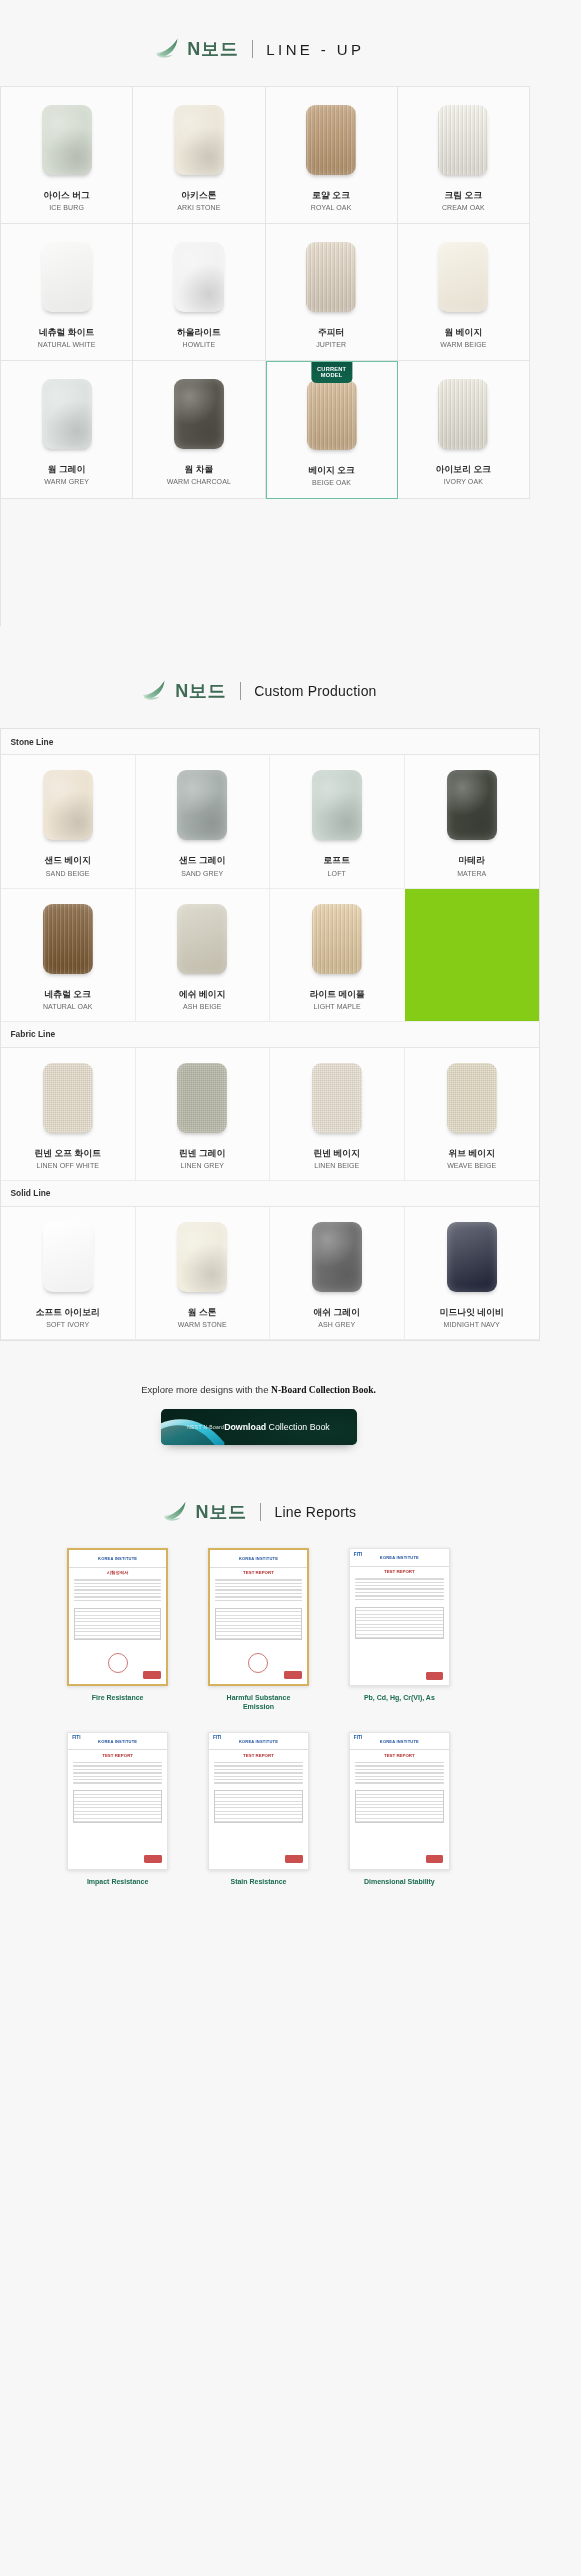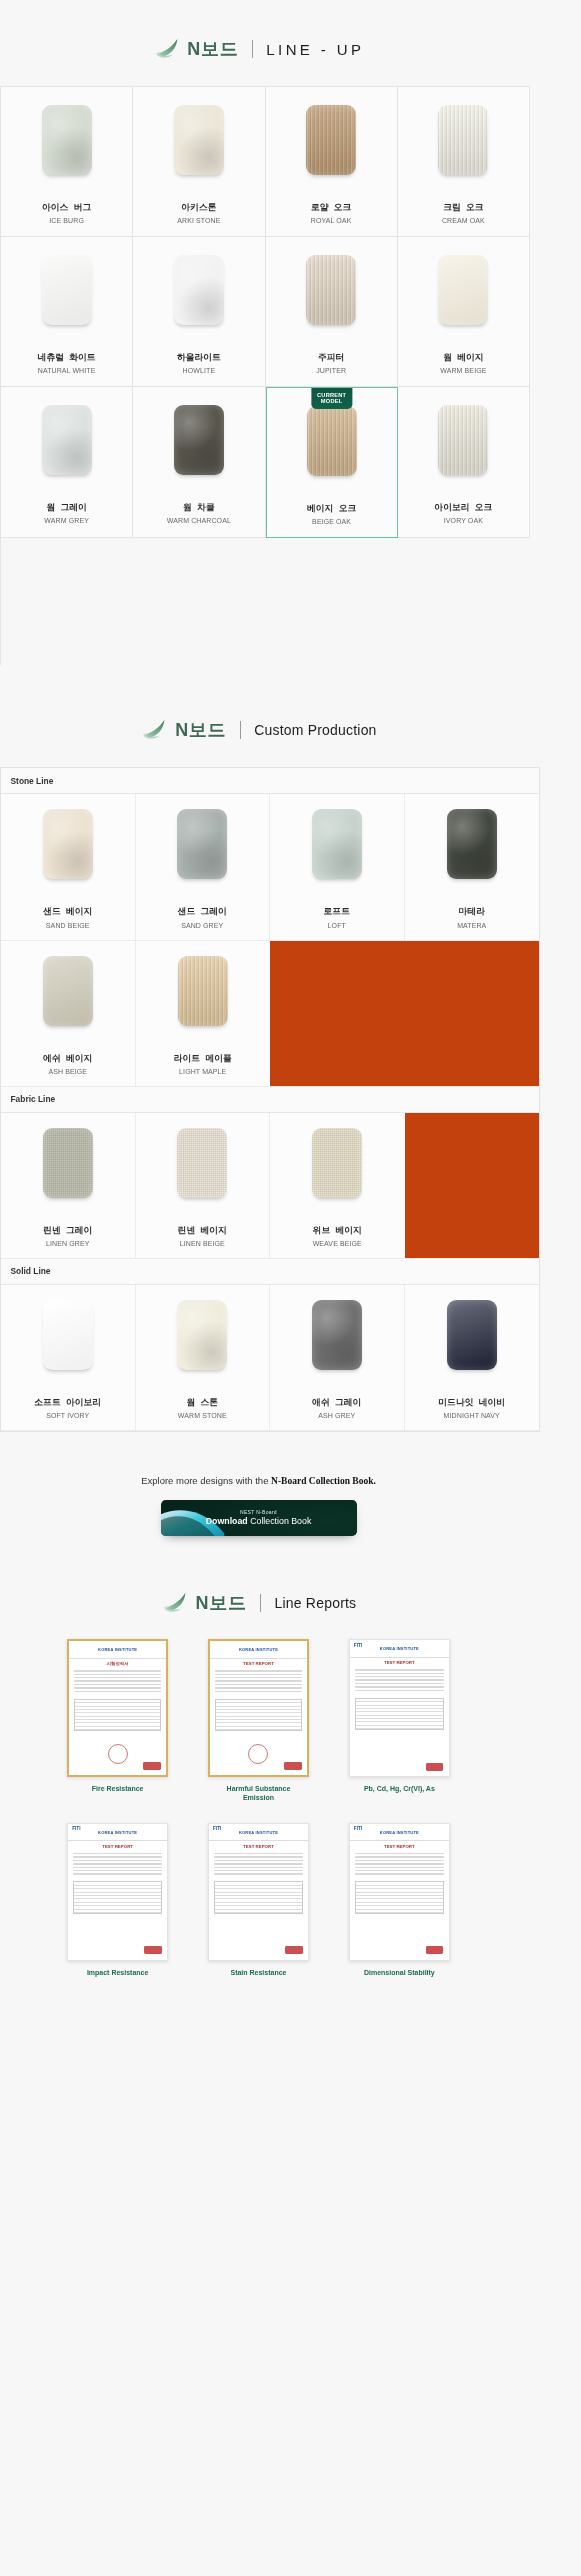--- a/index.html
+++ b/index.html
@@ -46,39 +46,39 @@
   .swatch {
     width: 50px; height: 70px; border-radius: 9.5px;
     box-shadow: 0 3.4px 4.7px -2.7px rgba(0,0,0,.26);
     position: relative; overflow: hidden;
   }
   .swatch::after {
     content:""; position:absolute; inset:0; border-radius:9.5px;
     box-shadow: inset 0 0 8px rgba(255,255,255,.25);
   }
   .sw-label-ko {
-    margin-top: 28px; font-size: 8.8px; font-weight: 700; color: #2a2a2a;
-    text-align: center; line-height: 1.2; font-family: Liberation Mono, monospace;
+    margin-top: 15px; font-size: 8.8px; font-weight: 700; color: #2a2a2a;
+    text-align: center; line-height: 1.2;
   }
   .sw-label-en {
     margin-top: 4px; font-size: 7px; color: #666; text-align: center;
     letter-spacing: 0.1px;
   }
   .badge-current {
     position: absolute; top: 0; left: 50%; transform: translateX(-50%);
     background: linear-gradient(180deg,#0d5742,#10634c);
     color: #fff; font-size: 5.7px; font-weight: 700; line-height: 1.15;
     padding: 3.4px 6px 4px; border-radius: 0 0 4.7px 4.7px; text-align: center;
     letter-spacing: 0.2px; z-index: 3;
   }
 
   
   .cp-wrap {
     width: 540px; margin: 0 auto; border: 0.7px solid #e2e2e2;
-    background: #c2410c;
+    background: #84cc16;
   }
   .cp-line-head {
     padding: 7.4px 9.5px; font-size: 8.4px; font-weight: 700; color: #333;
     border-bottom: 0.7px solid #e6e6e6; background: #fafafa;
   }
   .cp-grid {
     display: grid; grid-template-columns: repeat(4, 1fr);
     border-bottom: 0.7px solid #ececec;
   }
   .cp-cell {
@@ -89,21 +89,21 @@
 
   
   .cb-section { text-align: center; padding: 43px 0 6.8px; }
   .cb-title { font-size: 9.5px; color: #333; }
   .cb-title b { font-weight: 700; color: #111; font-family: Liberation Serif, serif; }
   .cb-banner {
     width: 196px; height: 36px; margin: 13.5px auto 0;
     border-radius: 4.7px; position: relative; overflow: hidden;
     background: radial-gradient(120% 160% at 85% 60%, #0b3227 0%, #07261d 60%, #061f18 100%);
     box-shadow: 0 4.7px 10.8px -5.4px rgba(0,0,0,.5);
-    display: flex; flex-direction: column; align-items: center; justify-content: center;
+    display: flex; flex-direction: row; align-items: center; justify-content: center;
     cursor: pointer;
   }
   .cb-wave { position: absolute; left: -4px; top: 4px; width: 101px; height: 35px; }
   .cb-small { font-size: 5px; color: #dfe9e5; letter-spacing: 0.3px; position: relative; z-index: 2; }
   .cb-big { font-size: 8.8px; color: #fff; margin-top: 1.4px; position: relative; z-index: 2; }
   .cb-big b { font-weight: 700; }
 
   
   .tr-grid {
     width: 405px; margin: 4px auto 0;
@@ -266,32 +266,42 @@
           <div class="sw-label-en">LOFT</div>
         </div>
         <div class="cp-cell">
           <div class="swatch" style="background: radial-gradient(circle at 30% 25%, rgba(255, 255, 255, 0.3), transparent 45%), radial-gradient(circle at 70% 75%, rgba(0, 0, 0, 0.14), transparent 50%), rgb(65, 70, 61);"></div>
           <div class="sw-label-ko">마테라</div>
           <div class="sw-label-en">MATERA</div>
         </div>
       </div>
       <div class="cp-grid">
         <div class="cp-cell">
+          <div class="swatch" style="background: repeating-linear-gradient(90deg, rgba(0, 0, 0, 0.1) 0px, rgba(0, 0, 0, 0.1) 0.7px, rgba(255, 255, 255, 0.12) 0.7px, rgba(255, 255, 255, 0.12) 2px, rgba(0, 0, 0, 0.04) 2px, rgba(0, 0, 0, 0.04) 4px), linear-gradient(rgba(255, 255, 255, 0.18), rgba(0, 0, 0, 0.1)), rgb(128, 92, 51);"></div>
+          <div class="sw-label-ko">네츄럴 오크</div>
+          <div class="sw-label-en">NATURAL OAK</div>
+        </div>
+        <div class="cp-cell">
           <div class="swatch" style="background: linear-gradient(160deg, rgba(255, 255, 255, 0.35), rgba(0, 0, 0, 0.06)), rgb(204, 199, 181);"></div>
           <div class="sw-label-ko">에쉬 베이지</div>
           <div class="sw-label-en">ASH BEIGE</div>
         </div>
         <div class="cp-cell">
           <div class="swatch" style="background: repeating-linear-gradient(90deg, rgba(0, 0, 0, 0.1) 0px, rgba(0, 0, 0, 0.1) 0.7px, rgba(255, 255, 255, 0.12) 0.7px, rgba(255, 255, 255, 0.12) 2px, rgba(0, 0, 0, 0.04) 2px, rgba(0, 0, 0, 0.04) 4px), linear-gradient(rgba(255, 255, 255, 0.18), rgba(0, 0, 0, 0.1)), rgb(232, 207, 165);"></div>
           <div class="sw-label-ko">라이트 메이플</div>
           <div class="sw-label-en">LIGHT MAPLE</div>
         </div>
       </div>
       <div class="cp-line-head">Fabric Line</div>
       <div class="cp-grid">
+        <div class="cp-cell">
+          <div class="swatch" style="background: repeating-linear-gradient(0deg, rgba(0, 0, 0, 0.07) 0px, rgba(0, 0, 0, 0.07) 0.7px, transparent 0.7px, transparent 2px), repeating-linear-gradient(90deg, rgba(0, 0, 0, 0.07) 0px, rgba(0, 0, 0, 0.07) 0.7px, transparent 0.7px, transparent 2px), rgb(236, 228, 212);"></div>
+          <div class="sw-label-ko">린넨 오프 화이트</div>
+          <div class="sw-label-en">LINEN OFF WHITE</div>
+        </div>
         <div class="cp-cell">
           <div class="swatch" style="background: repeating-linear-gradient(0deg, rgba(0, 0, 0, 0.07) 0px, rgba(0, 0, 0, 0.07) 0.7px, transparent 0.7px, transparent 2px), repeating-linear-gradient(90deg, rgba(0, 0, 0, 0.07) 0px, rgba(0, 0, 0, 0.07) 0.7px, transparent 0.7px, transparent 2px), rgb(194, 195, 179);"></div>
           <div class="sw-label-ko">린넨 그레이</div>
           <div class="sw-label-en">LINEN GREY</div>
         </div>
         <div class="cp-cell">
           <div class="swatch" style="background: repeating-linear-gradient(0deg, rgba(0, 0, 0, 0.07) 0px, rgba(0, 0, 0, 0.07) 0.7px, transparent 0.7px, transparent 2px), repeating-linear-gradient(90deg, rgba(0, 0, 0, 0.07) 0px, rgba(0, 0, 0, 0.07) 0.7px, transparent 0.7px, transparent 2px), rgb(238, 230, 217);"></div>
           <div class="sw-label-ko">린넨 베이지</div>
           <div class="sw-label-en">LINEN BEIGE</div>
         </div>

